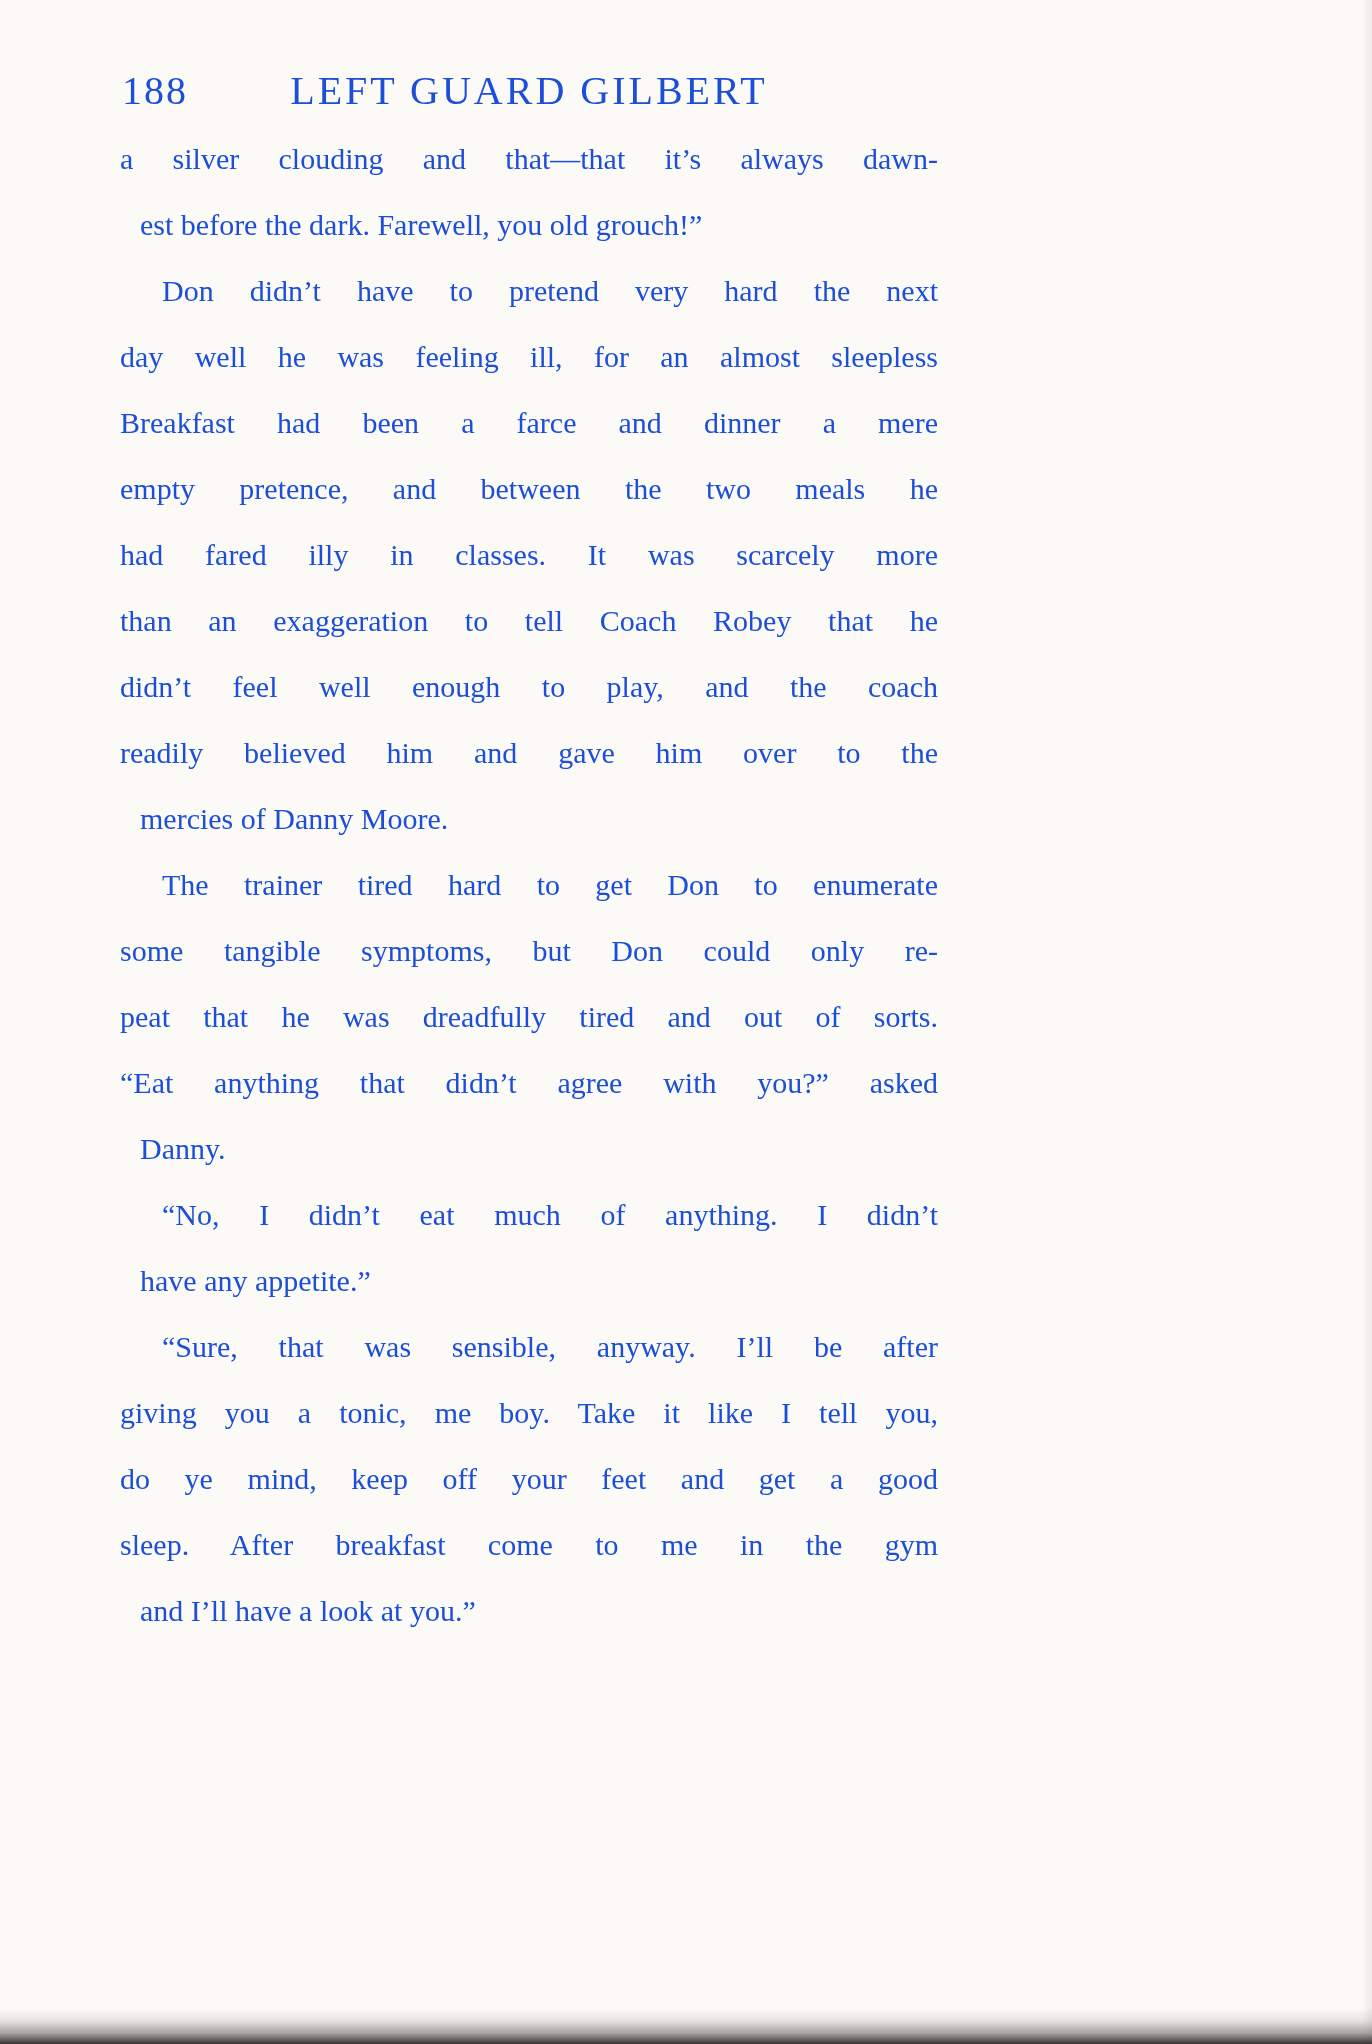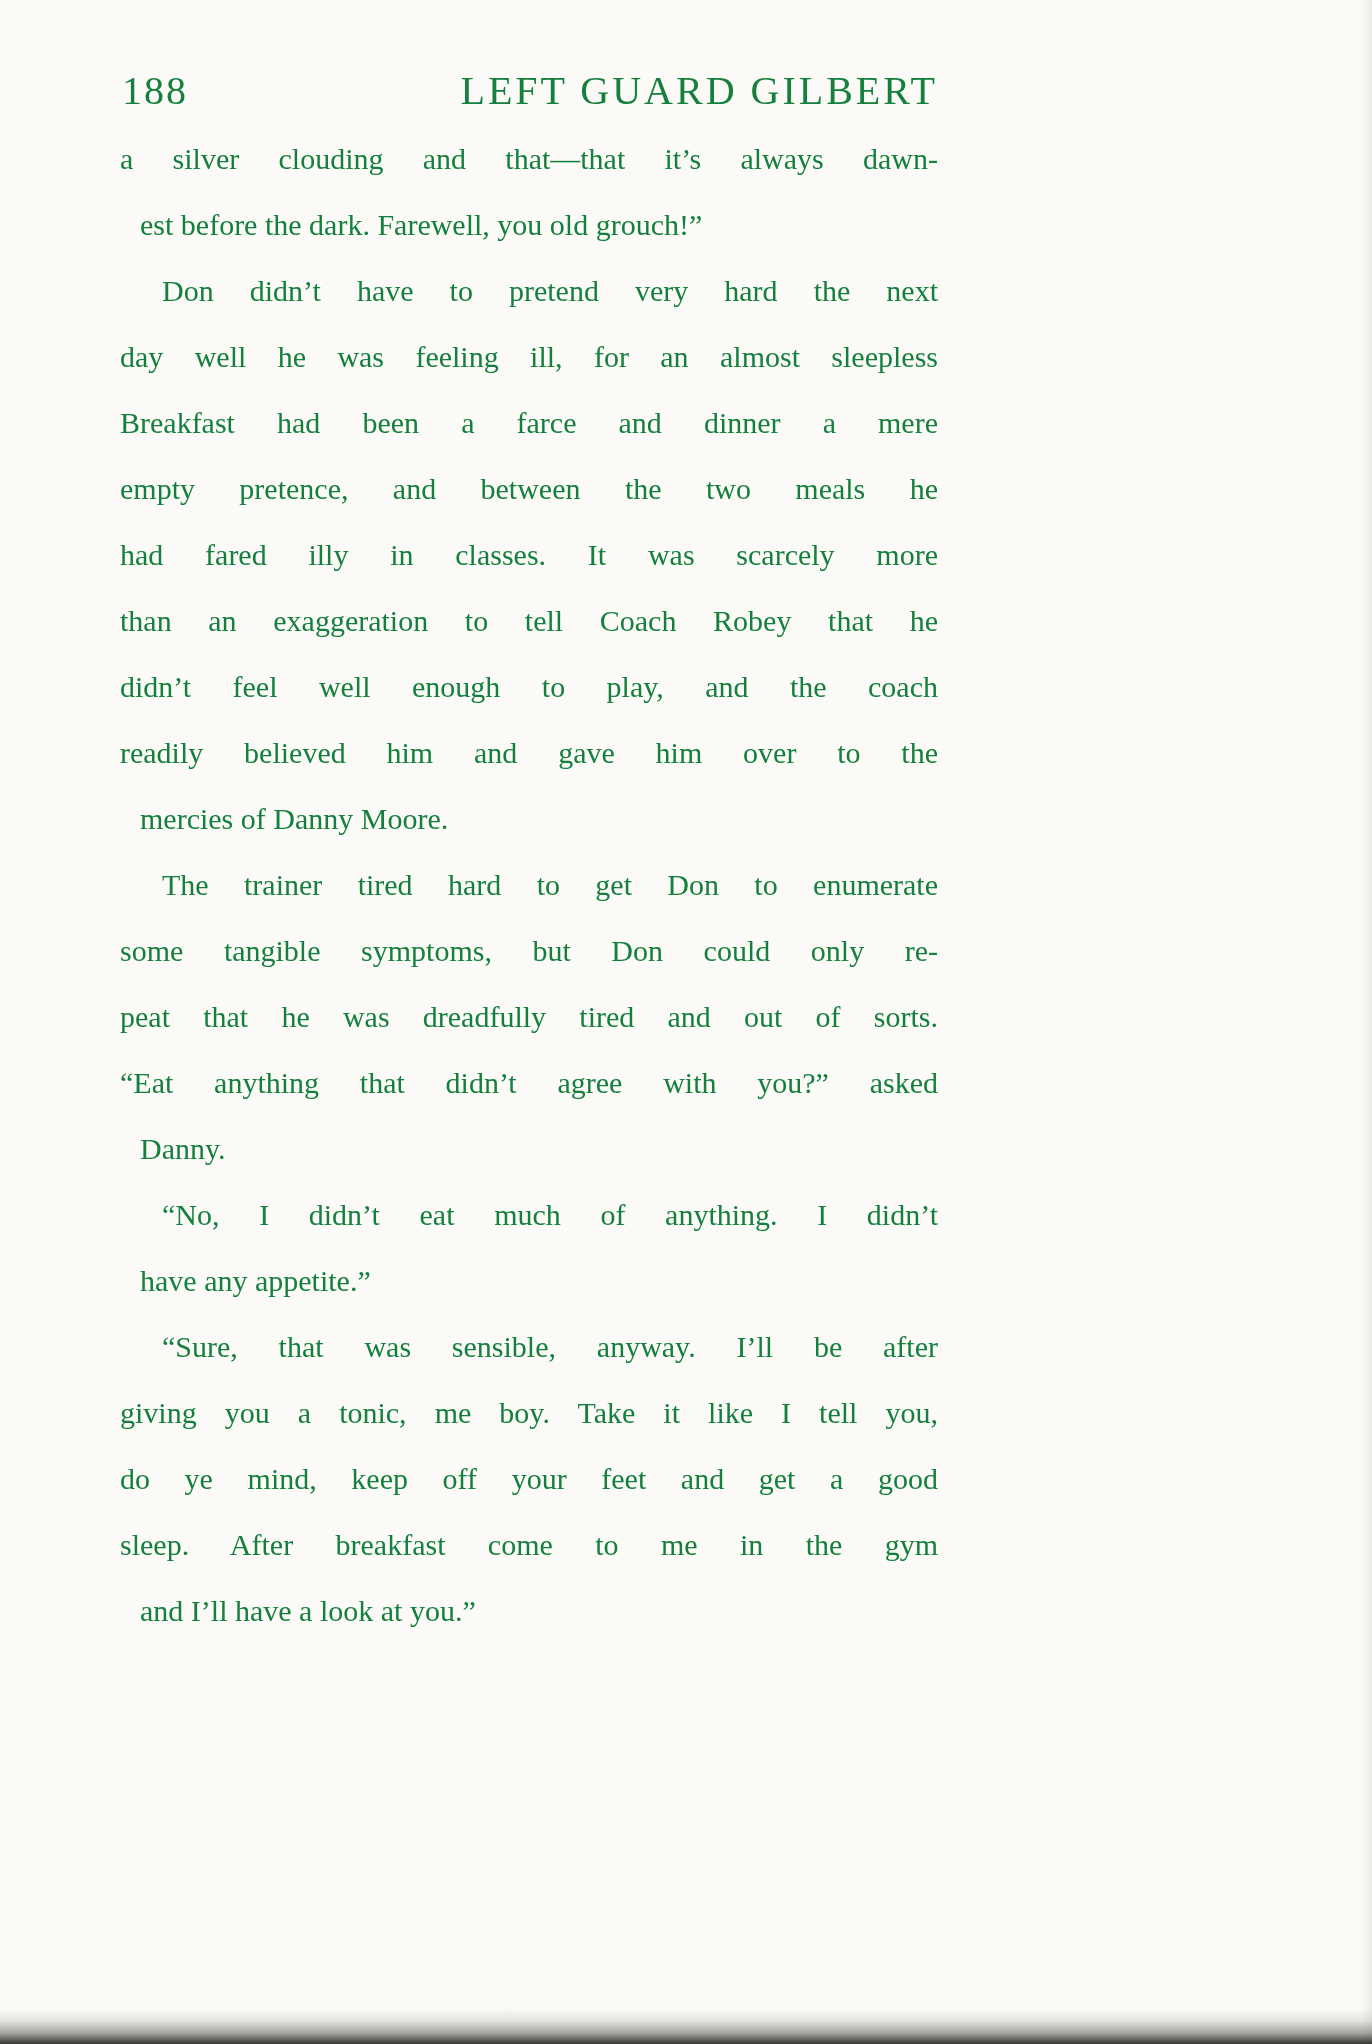--- a/index.html
+++ b/index.html
@@ -8,42 +8,42 @@
     background: #e9e9e7;
   }
   .page {
     position: relative;
     width: 1372px;
     height: 2044px;
     margin: 0 auto;
     background: #fbfaf7;
     overflow: hidden;
     font-family: "Liberation Serif", "DejaVu Serif", serif;
-    color: #15803d;
+    color: #1d4ed8;
   }
   .page-header {
     position: absolute;
     left: 120px;
     top: 64px;
     width: 818px;
     height: 54px;
     font-size: 40px;
     line-height: 54px;
   }
   .page-number {
     position: absolute;
     left: 2px;
     top: 0;
     letter-spacing: 2px;
   }
   .running-title {
     position: absolute;
     left: 0;
     right: 0;
-    text-align: right;
+    text-align: center;
     letter-spacing: 3px;
     white-space: nowrap;
   }
   .page-body {
     position: absolute;
     left: 120px;
     top: 126px;
     width: 818px;
     font-size: 30px;
   }

